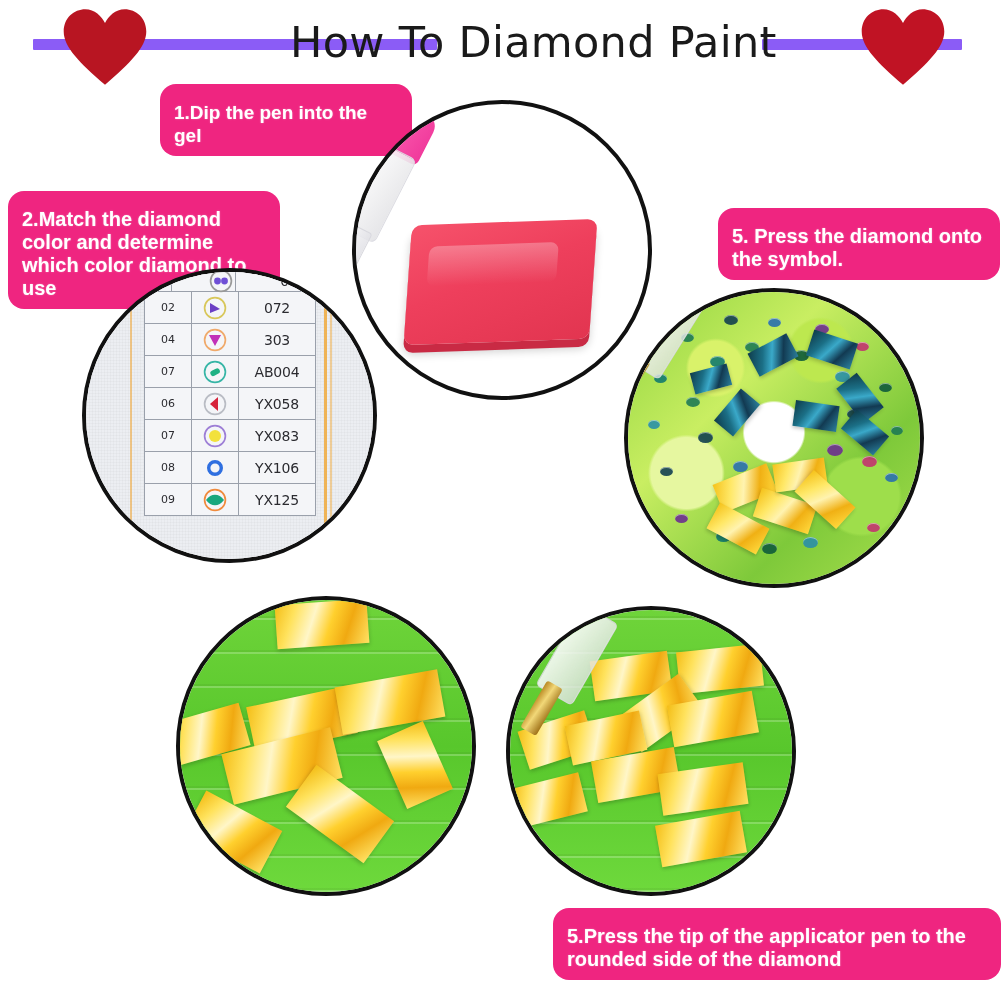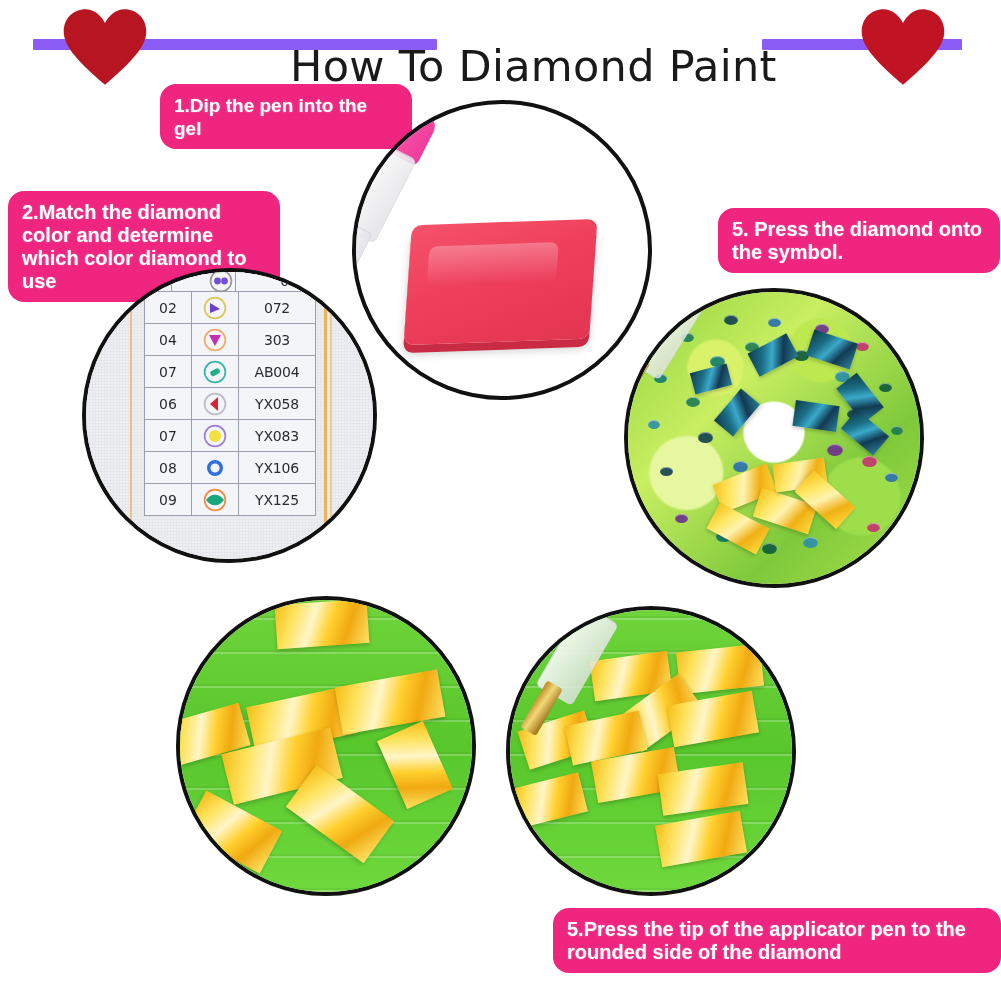--- a/index.html
+++ b/index.html
@@ -16,28 +16,27 @@
   .hdr-line.right{left:762px;top:39px;width:200px;}
   .heart{position:absolute;width:86px;height:80px;}
   .heart svg{width:100%;height:100%;display:block;}
   .heart.left{left:62px;top:7px;}
   .heart.right{left:860px;top:7px;}
   .title{
     position:absolute;left:290px;top:14px;width:450px;height:56px;
     font-size:43px;line-height:56px;color:#1a1a1a;letter-spacing:.3px;
     text-align:center;font-weight:400;white-space:nowrap;
     font-family:"DejaVu Sans", sans-serif;
-    margin-top:24px;
   }
 
   
   .label{
     position:absolute;background:#ef2580;color:#ffffff;
     border-radius:16px;font-weight:bold;
-    padding:10px 14px 9px 14px;box-sizing:border-box;
+    padding:17px 14px 9px 14px;box-sizing:border-box;
     font-size:20px;line-height:23px;
     text-shadow:0 0 2px rgba(255,255,255,.35);
     font-family:"Liberation Sans", sans-serif;
   }
   #label1{left:160px;top:84px;width:252px;font-size:19px;}
   #label2{left:8px;top:191px;width:272px;}
   #label5{left:718px;top:208px;width:282px;}
   #label3{left:0px;top:905px;width:417px;}
   #label4{left:553px;top:908px;width:448px;}
 
@@ -87,21 +86,21 @@
                    repeating-linear-gradient(0deg,rgba(0,0,0,.025) 0 1px,transparent 1px 3px);}
   .orange-line{position:absolute;top:0;bottom:0;width:3px;background:#f0a93c;opacity:.85;}
   .orange-line.a{left:44px;width:2px;opacity:.6;}
   .orange-line.b{left:238px;}
   .orange-line.c{left:244px;width:2px;opacity:.5;}
   .tbl{position:absolute;left:58px;top:-2px;width:172px;}
   .trow{display:flex;height:31px;border-bottom:1px solid #9aa0ab;background:#f4f5f8;}
   .trow:first-child{border-top:1px solid #9aa0ab;}
   .tc{display:flex;align-items:center;justify-content:center;
       border-right:1px solid #9aa0ab;box-sizing:border-box;
-      font-size:14px;color:#2b2b30;font-family:"DejaVu Sans", sans-serif;}
+      font-size:11px;color:#2b2b30;font-family:"DejaVu Sans", sans-serif;}
   .tc.num{width:48px;border-left:1px solid #9aa0ab;font-weight:500;}
   .tc.sym{width:47px;}
   .tc.code{width:77px;font-size:14px;letter-spacing:-.2px;}
   .glyph{width:24px;height:24px;border-radius:50%;
          display:flex;align-items:center;justify-content:center;
          box-sizing:border-box;}
 
   
   .mosaic{position:absolute;inset:0;
     background:

